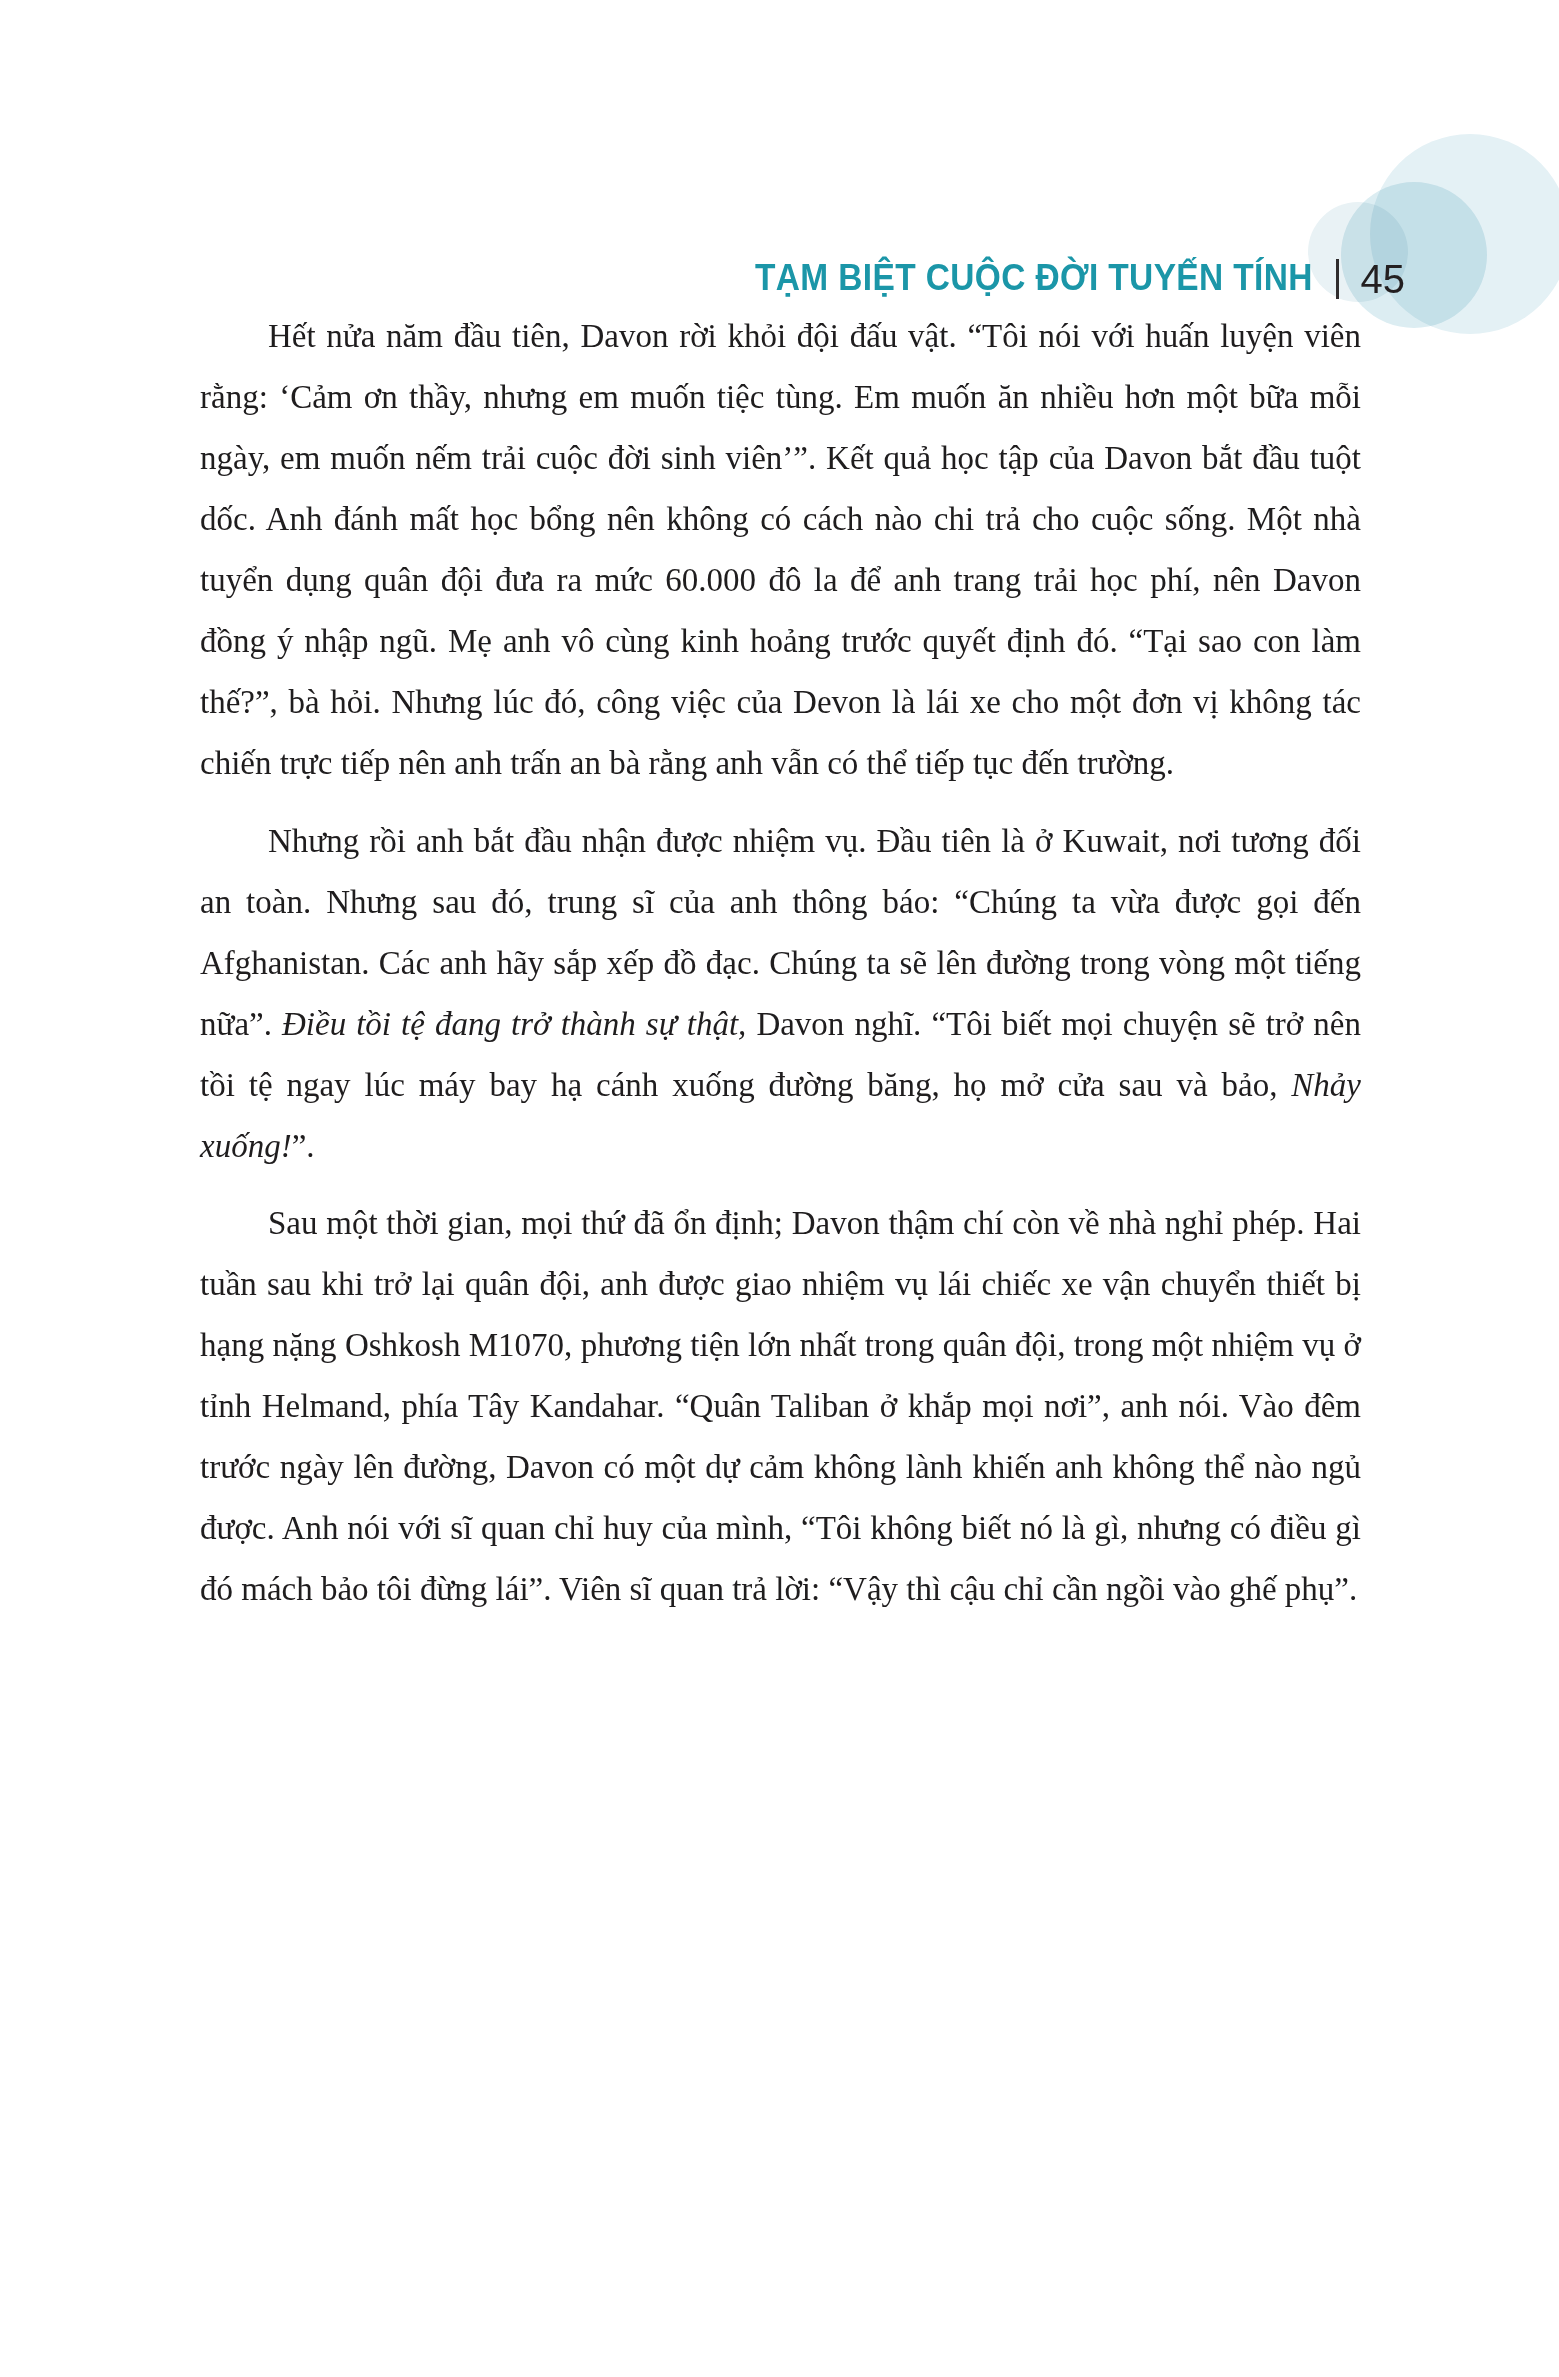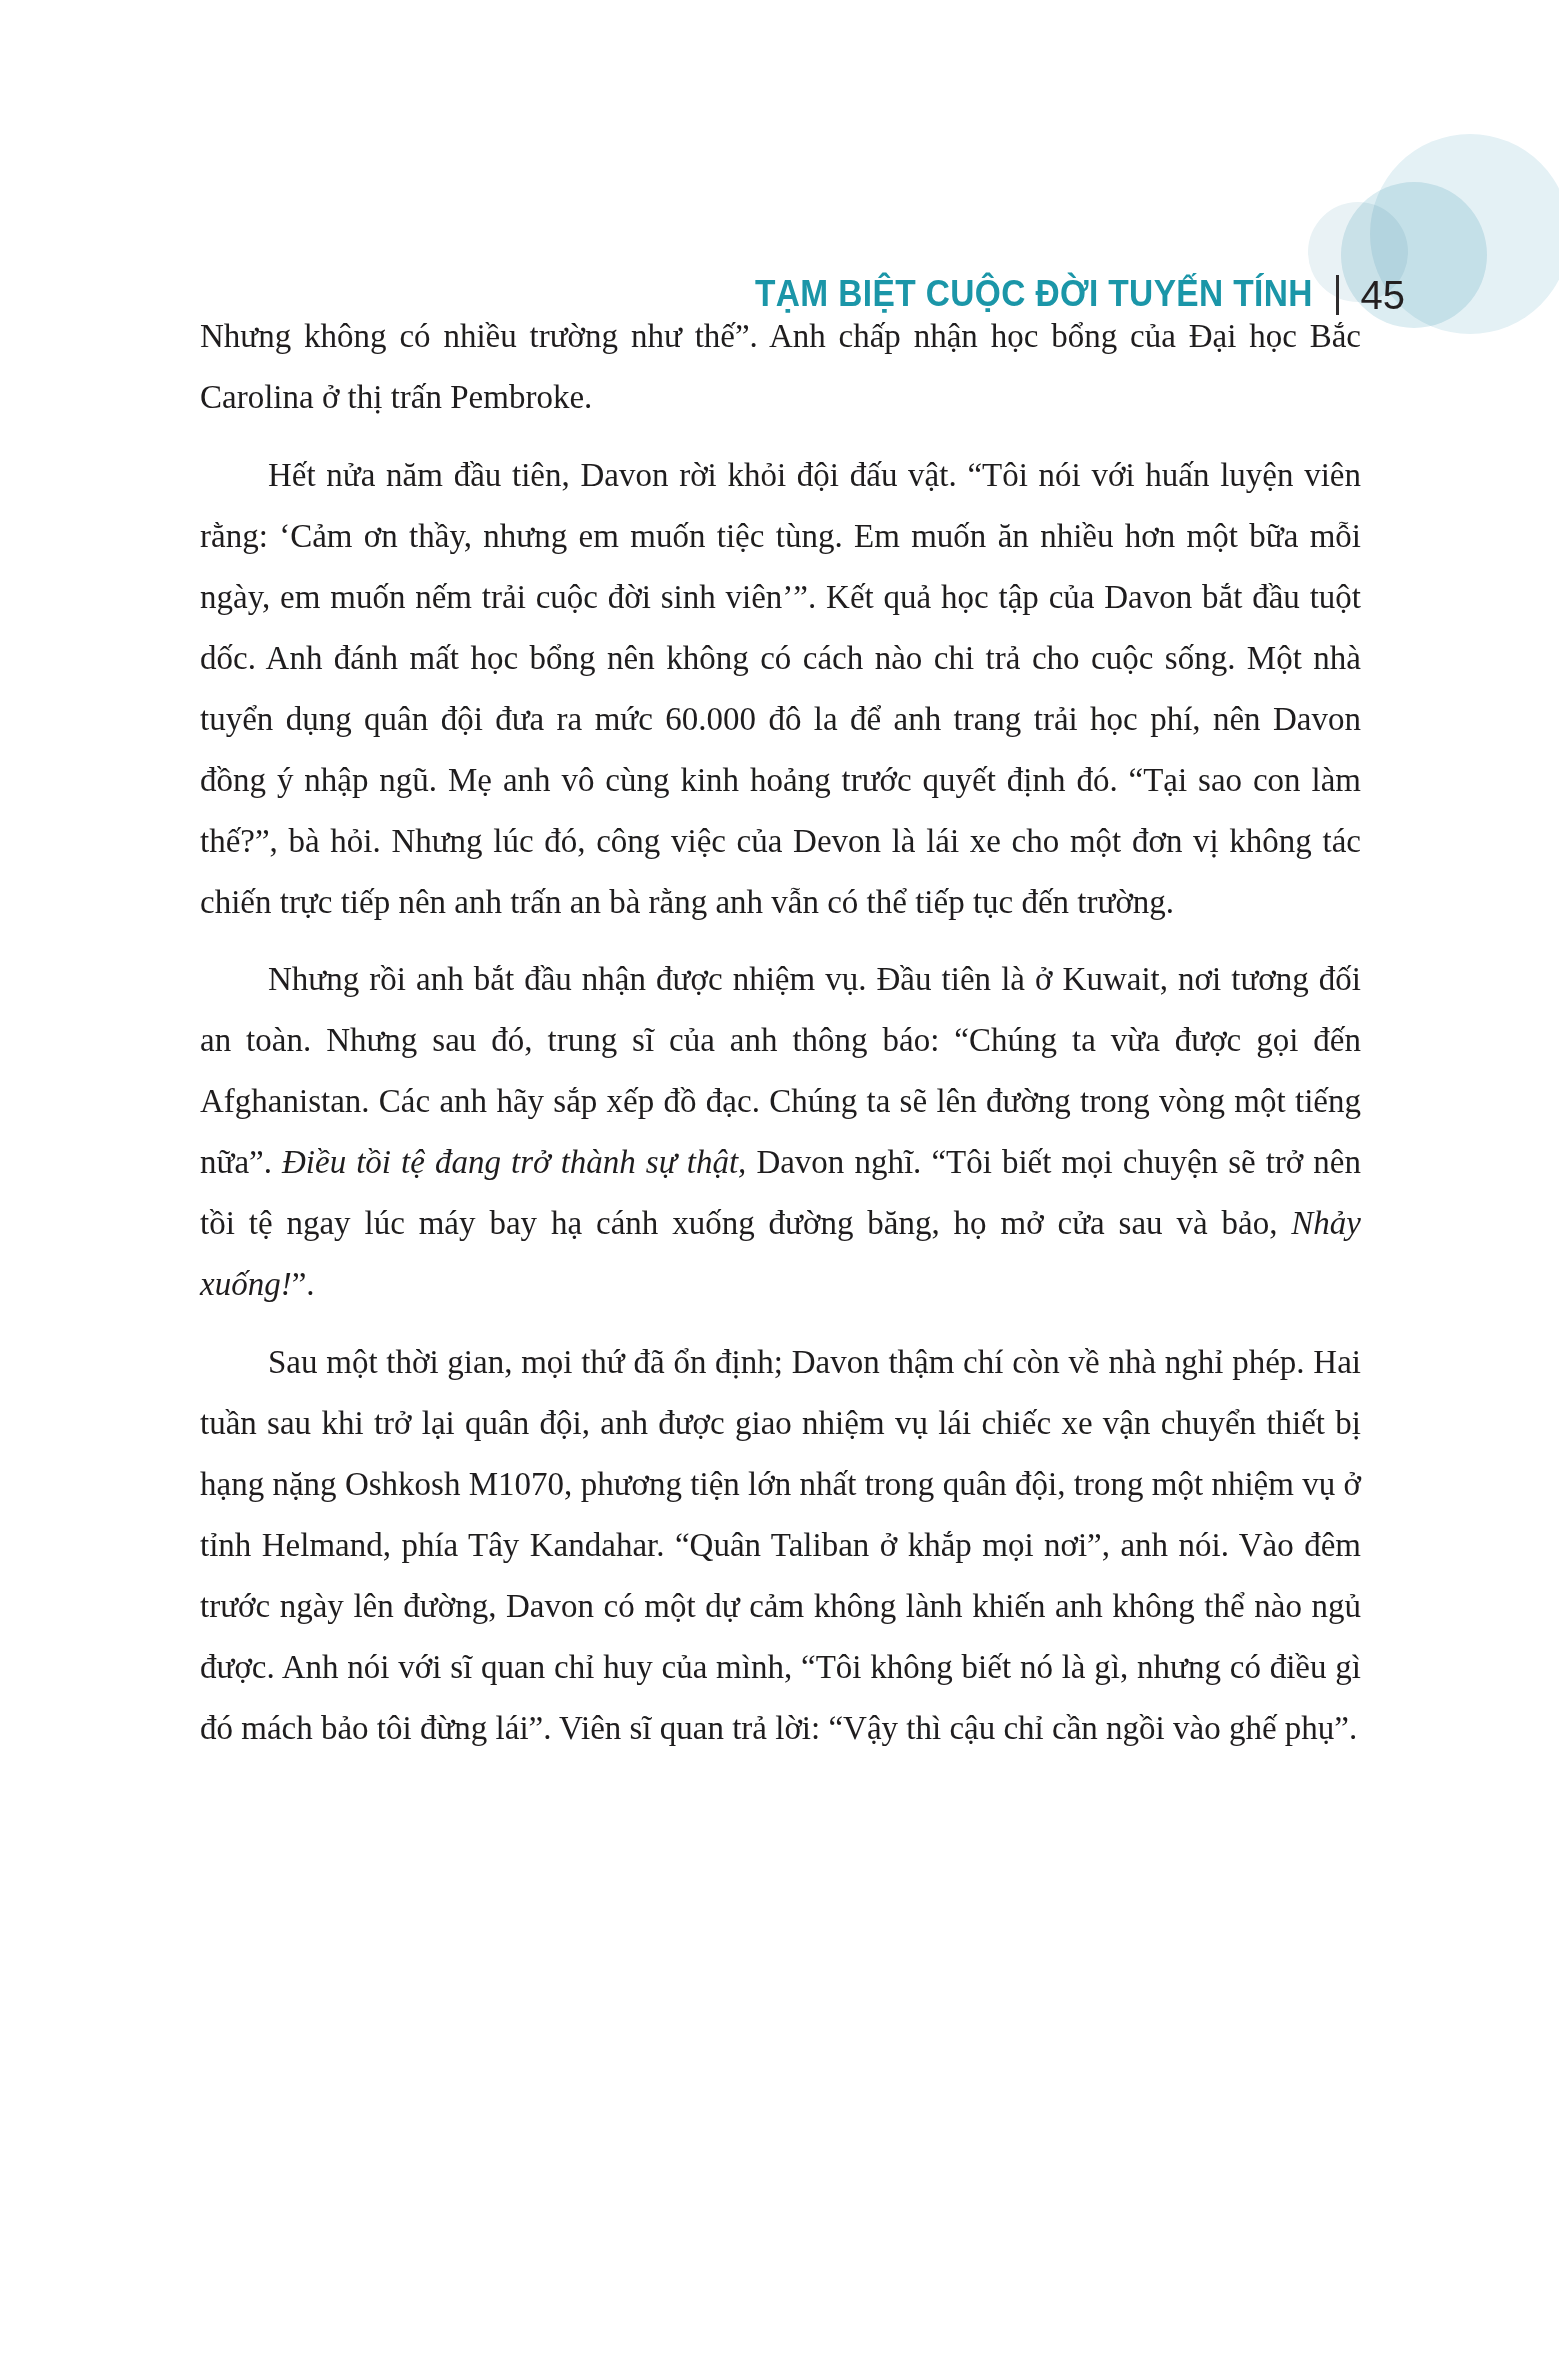--- a/index.html
+++ b/index.html
@@ -24,21 +24,20 @@
 
   
   .running-header {
     position: absolute;
     top: 0;
     right: 154px;
     height: 301px;
     display: flex;
     align-items: flex-end;
     z-index: 2;
-    margin-top: 16px;
   }
   .header-title {
     display: inline-block;
     font-family: "Liberation Sans", sans-serif;
     font-weight: 600;
     font-size: 36px;
     letter-spacing: 0.4px;
     color: #1b96a8;
     transform: scaleX(0.93);
     transform-origin: right bottom;
@@ -88,18 +87,17 @@
 <div class="circle c2"></div>
 <div class="circle c1"></div>
 
 <div class="running-header">
   <span class="header-title">TẠM BIỆT CUỘC ĐỜI TUYẾN TÍNH</span>
   <div class="header-separator"></div>
   <span class="page-number">45</span>
 </div>
 
 <main class="page-body">
-    <p class="para no-indent"><span>Nhưng không có nhiều trường như thế”. Anh chấp nhận học bổng của Đại học Bắc Carolina ở thị trấn Pembroke.</span></p>
     <p class="para"><span>Hết nửa năm đầu tiên, Davon rời khỏi đội đấu vật. “Tôi nói với huấn luyện viên rằng: ‘Cảm ơn thầy, nhưng em muốn tiệc tùng. Em muốn ăn nhiều hơn một bữa mỗi ngày, em muốn nếm trải cuộc đời sinh viên’”. Kết quả học tập của Davon bắt đầu tuột dốc. Anh đánh mất học bổng nên không có cách nào chi trả cho cuộc sống. Một nhà tuyển dụng quân đội đưa ra mức 60.000 đô la để anh trang trải học phí, nên Davon đồng ý nhập ngũ. Mẹ anh vô cùng kinh hoảng trước quyết định đó. “Tại sao con làm thế?”, bà hỏi. Nhưng lúc đó, công việc của Devon là lái xe cho một đơn vị không tác chiến trực tiếp nên anh trấn an bà rằng anh vẫn có thể tiếp tục đến trường.</span></p>
     <p class="para"><span>Nhưng rồi anh bắt đầu nhận được nhiệm vụ. Đầu tiên là ở Kuwait, nơi tương đối an toàn. Nhưng sau đó, trung sĩ của anh thông báo: “Chúng ta vừa được gọi đến Afghanistan. Các anh hãy sắp xếp đồ đạc. Chúng ta sẽ lên đường trong vòng một tiếng nữa”. </span><span class="italic">Điều tồi tệ đang trở thành sự thật,</span><span> Davon nghĩ. “Tôi biết mọi chuyện sẽ trở nên tồi tệ ngay lúc máy bay hạ cánh xuống đường băng, họ mở cửa sau và bảo, </span><span class="italic">Nhảy xuống!</span><span>”.</span></p>
     <p class="para"><span>Sau một thời gian, mọi thứ đã ổn định; Davon thậm chí còn về nhà nghỉ phép. Hai tuần sau khi trở lại quân đội, anh được giao nhiệm vụ lái chiếc xe vận chuyển thiết bị hạng nặng Oshkosh M1070, phương tiện lớn nhất trong quân đội, trong một nhiệm vụ ở tỉnh Helmand, phía Tây Kandahar. “Quân Taliban ở khắp mọi nơi”, anh nói. Vào đêm trước ngày lên đường, Davon có một dự cảm không lành khiến anh không thể nào ngủ được. Anh nói với sĩ quan chỉ huy của mình, “Tôi không biết nó là gì, nhưng có điều gì đó mách bảo tôi đừng lái”. Viên sĩ quan trả lời: “Vậy thì cậu chỉ cần ngồi vào ghế phụ”.</span></p>
   </main>
 
 
 </body></html>

